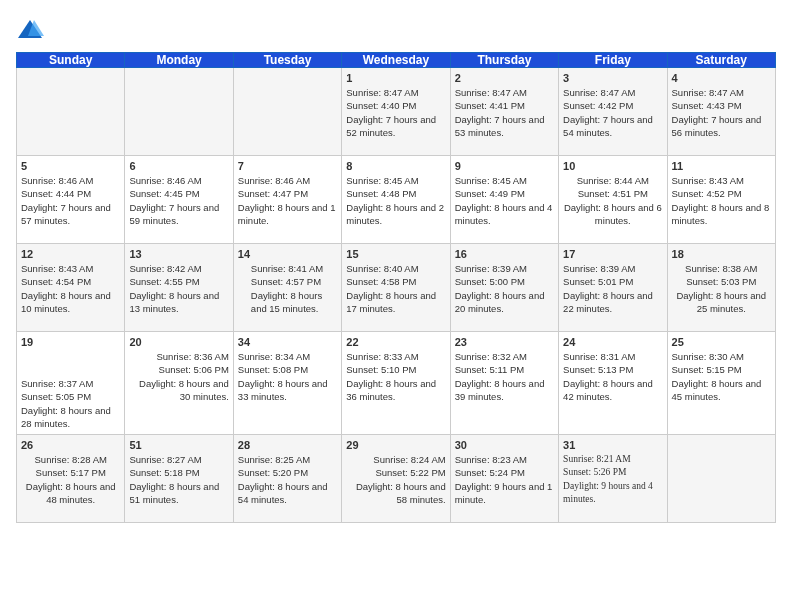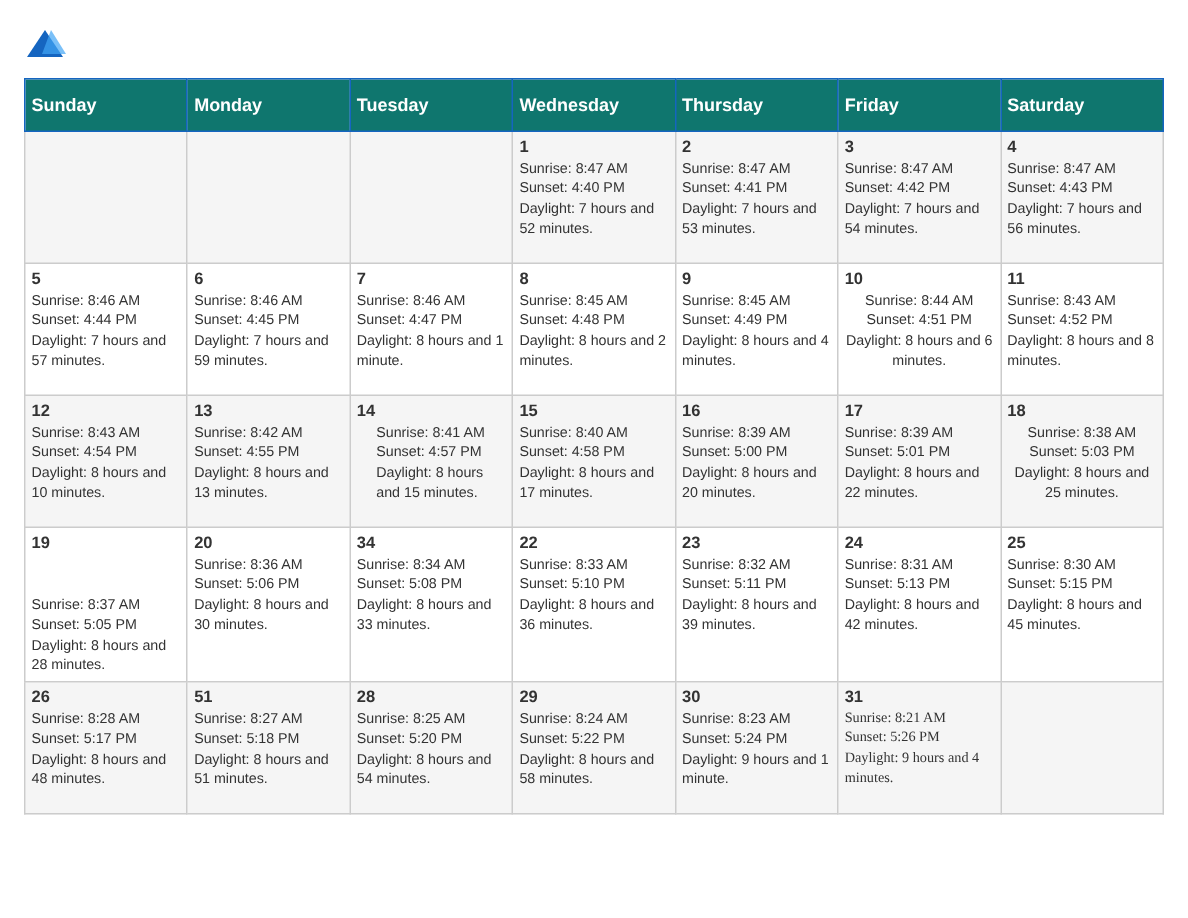--- a/index.html
+++ b/index.html
@@ -52,26 +52,26 @@
     .subtitle {
       font-size: 15px;
       color: #333;
     }
     .calendar-table {
       width: 100%;
       border-collapse: collapse;
       table-layout: fixed;
     }
     .calendar-table thead tr th {
-      background-color: #0f766e;
+      background-color: #1d4ed8;
       color: #fff;
       font-size: 12px;
       font-weight: bold;
-      padding: 10px 4px;
-      text-align: left;
+      padding: 0 4px;
+      text-align: center;
       border: 1px solid #1565c0;
     }
     .calendar-table tbody tr td {
       border: 1px solid #ccc;
       vertical-align: top;
       padding: 4px;
       font-size: 10px;
       color: #333;
       min-height: 80px;
       height: 88px;
@@ -247,21 +247,21 @@
       </tr>
       <tr>
         <td>
           <span class="day-num">19</span>
           <div class="day-info" style="white-space: pre-line; margin-top: 29px;">Sunrise: 8:37 AM
 Sunset: 5:05 PM
 Daylight: 8 hours and 28 minutes.</div>
         </td>
         <td>
           <span class="day-num">20</span>
-          <div class="day-info" style="white-space: pre-line;">Sunrise: 8:36 AM
+          <div class="day-info" style="white-space: pre-line; text-align: right;">Sunrise: 8:36 AM
 Sunset: 5:06 PM
 Daylight: 8 hours and 30 minutes.</div>
         </td>
         <td>
           <span class="day-num">34</span>
           <div class="day-info" style="white-space: pre-line;">Sunrise: 8:34 AM
 Sunset: 5:08 PM
 Daylight: 8 hours and 33 minutes.</div>
         </td>
         <td>
@@ -285,39 +285,39 @@
         <td>
           <span class="day-num">25</span>
           <div class="day-info" style="white-space: pre-line;">Sunrise: 8:30 AM
 Sunset: 5:15 PM
 Daylight: 8 hours and 45 minutes.</div>
         </td>
       </tr>
       <tr>
         <td>
           <span class="day-num">26</span>
-          <div class="day-info" style="white-space: pre-line;">Sunrise: 8:28 AM
+          <div class="day-info" style="white-space: pre-line; text-align: center;">Sunrise: 8:28 AM
 Sunset: 5:17 PM
 Daylight: 8 hours and 48 minutes.</div>
         </td>
         <td>
           <span class="day-num">51</span>
           <div class="day-info" style="white-space: pre-line;">Sunrise: 8:27 AM
 Sunset: 5:18 PM
 Daylight: 8 hours and 51 minutes.</div>
         </td>
         <td>
           <span class="day-num">28</span>
           <div class="day-info" style="white-space: pre-line;">Sunrise: 8:25 AM
 Sunset: 5:20 PM
 Daylight: 8 hours and 54 minutes.</div>
         </td>
         <td>
           <span class="day-num">29</span>
-          <div class="day-info" style="white-space: pre-line;">Sunrise: 8:24 AM
+          <div class="day-info" style="white-space: pre-line; text-align: right;">Sunrise: 8:24 AM
 Sunset: 5:22 PM
 Daylight: 8 hours and 58 minutes.</div>
         </td>
         <td>
           <span class="day-num">30</span>
           <div class="day-info" style="white-space: pre-line;">Sunrise: 8:23 AM
 Sunset: 5:24 PM
 Daylight: 9 hours and 1 minute.</div>
         </td>
         <td>

